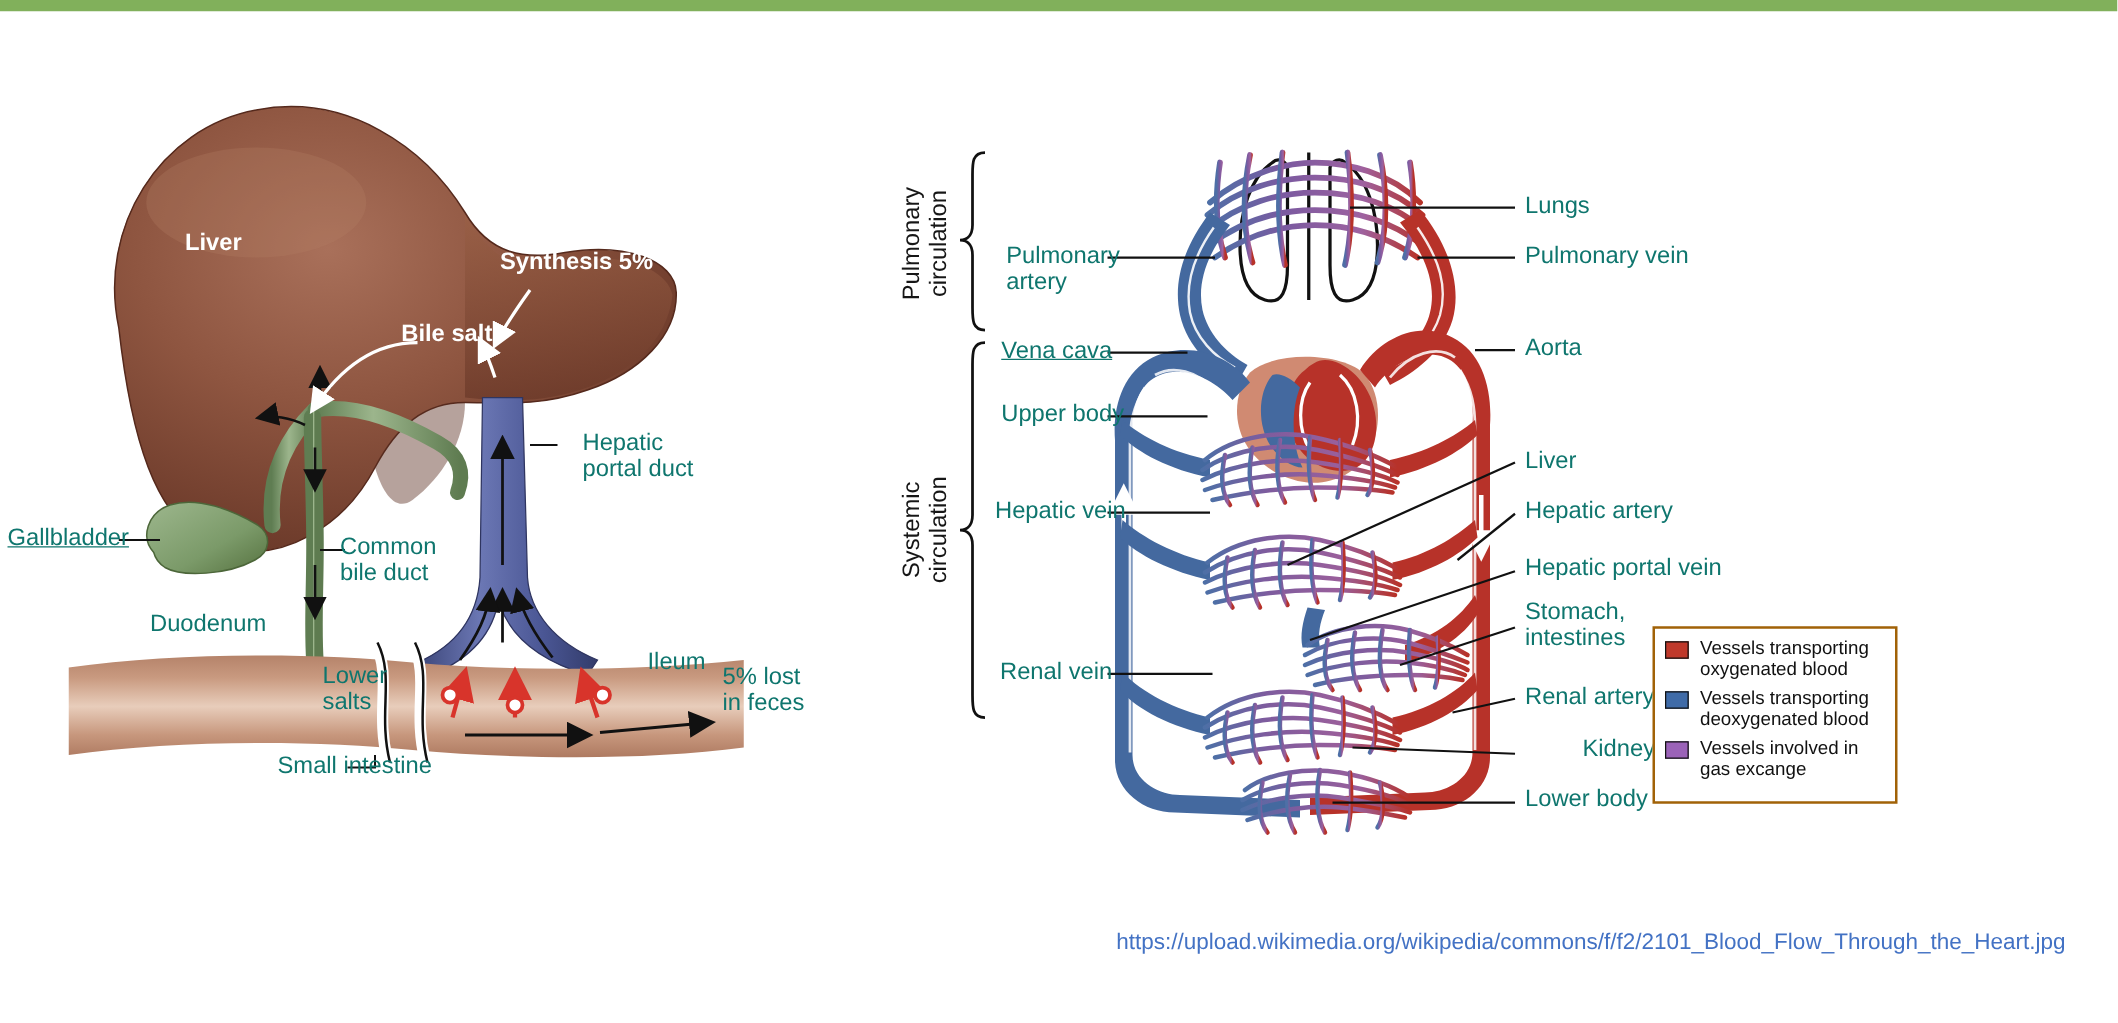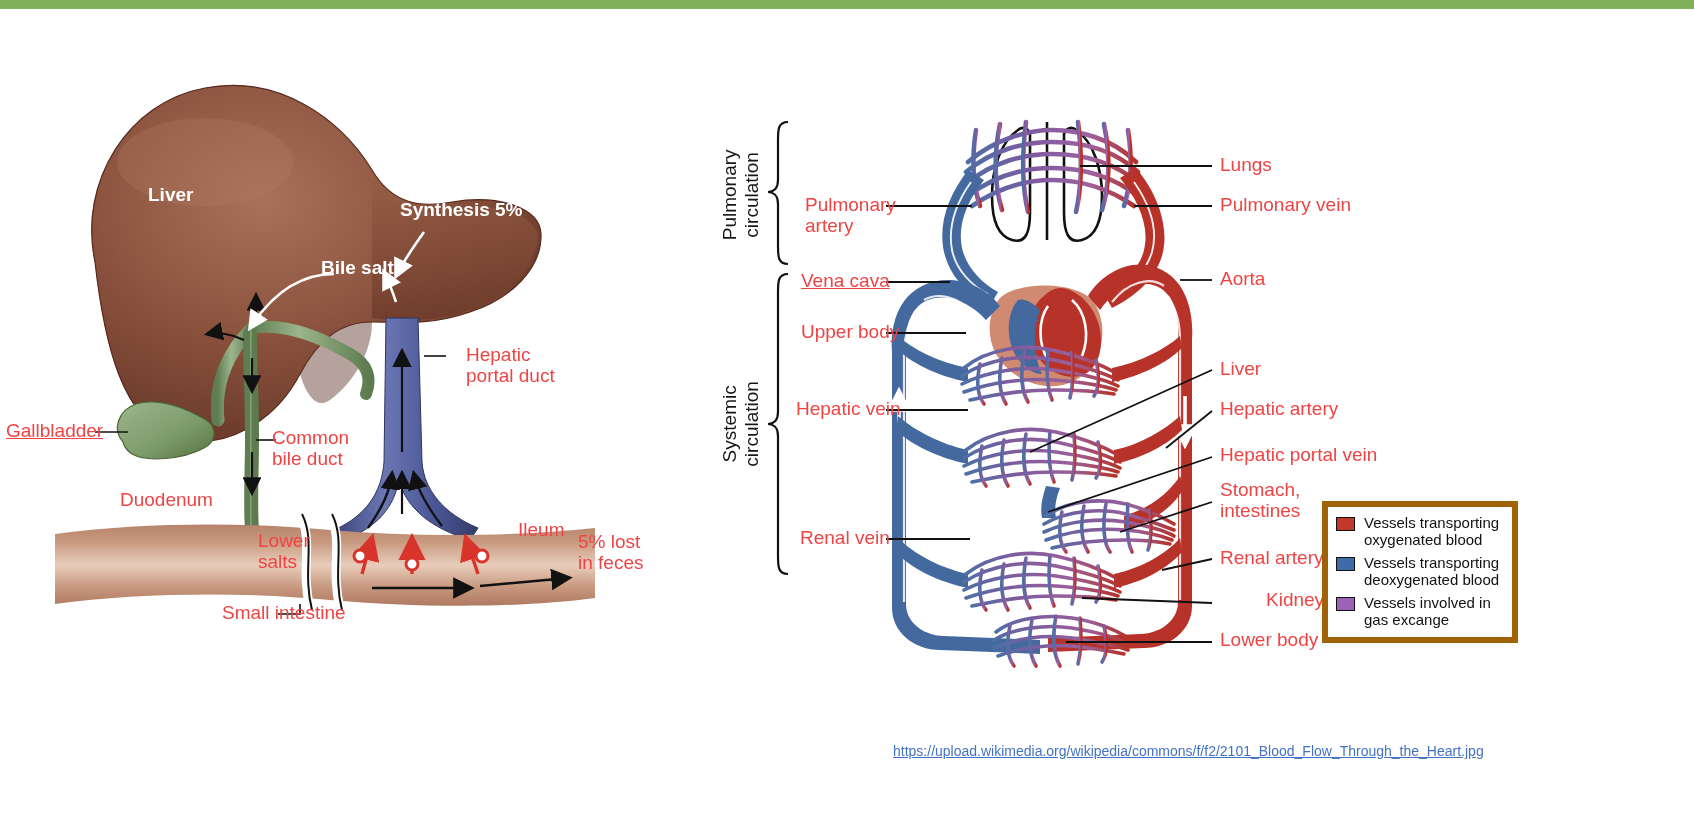--- a/index.html
+++ b/index.html
@@ -8,21 +8,21 @@
     width:1694px;height:818px;
     background:#ffffff;
     font-family:"Liberation Sans", sans-serif;
     overflow:hidden;
     position:relative;
   }
   #slide{position:relative;width:1694px;height:818px;background:#fff;}
 
   
   #top-bar{position:absolute;left:0;top:0;width:1694px;height:9px;background:#81B05B;}
-  .lbl{position:absolute;font-size:19px;color:#ef4444;line-height:1.12;white-space:pre;}
+  .lbl{position:absolute;font-size:19px;color:#0f766e;line-height:1.12;white-space:pre;}
   .lbl-w{position:absolute;font-size:19px;color:#ffffff;font-weight:bold;line-height:1.12;white-space:pre;}
 
   
   #fig-left{position:absolute;left:0;top:22px;width:700px;height:620px;}
   #fig-left svg{display:block;}
 
   
   #fig-right{position:absolute;left:700px;top:100px;width:700px;height:580px;}
   #fig-right svg{display:block;}
 
@@ -31,35 +31,35 @@
     position:absolute;
     font-size:19px;color:#161616;text-align:center;line-height:1.15;
     transform-origin:50% 50%;
     transform:rotate(-90deg);
     white-space:pre;
   }
 
   
   #legend{
     position:absolute;left:1322px;top:501px;width:196px;height:142px;
-    border:6px solid #a16207;background:#fff;box-sizing:border-box;
+    border:2px solid #a16207;background:#fff;box-sizing:border-box;
     padding:8px 6px 6px 8px;
   }
   .legend-row{display:flex;align-items:flex-start;margin-bottom:6px;}
   .legend-swatch{
     width:19px;height:14px;border:1px solid #111;box-sizing:border-box;
     margin-right:9px;flex:0 0 auto;margin-top:2px;
   }
   .legend-text{font-size:15px;color:#111;line-height:1.13;}
 
   
   #source-url{
     position:absolute;left:893px;top:743px;
-    font-size:14px;color:#4372C4;
-    text-decoration:underline;white-space:nowrap;cursor:pointer;
+    font-size:18px;color:#4372C4;
+    white-space:nowrap;cursor:pointer;
   }
 </style>
 </head>
 <body>
 
 <div id="slide">
 
   <div id="top-bar"></div>
 
   <div id="fig-left">

